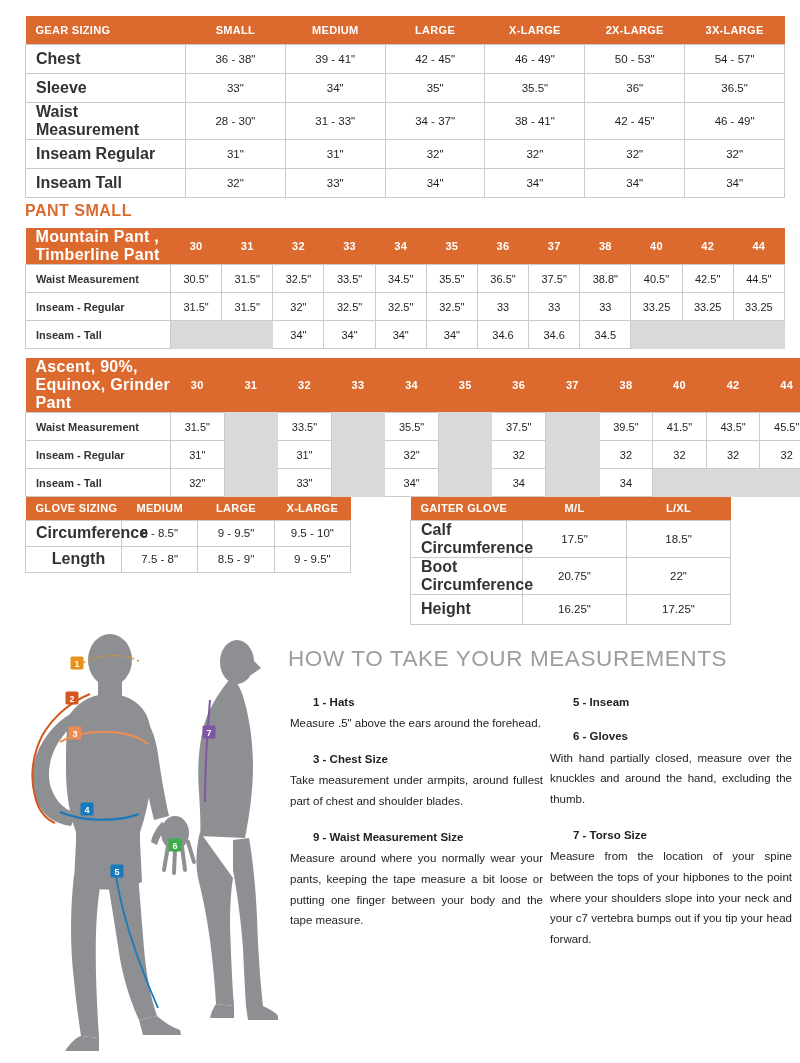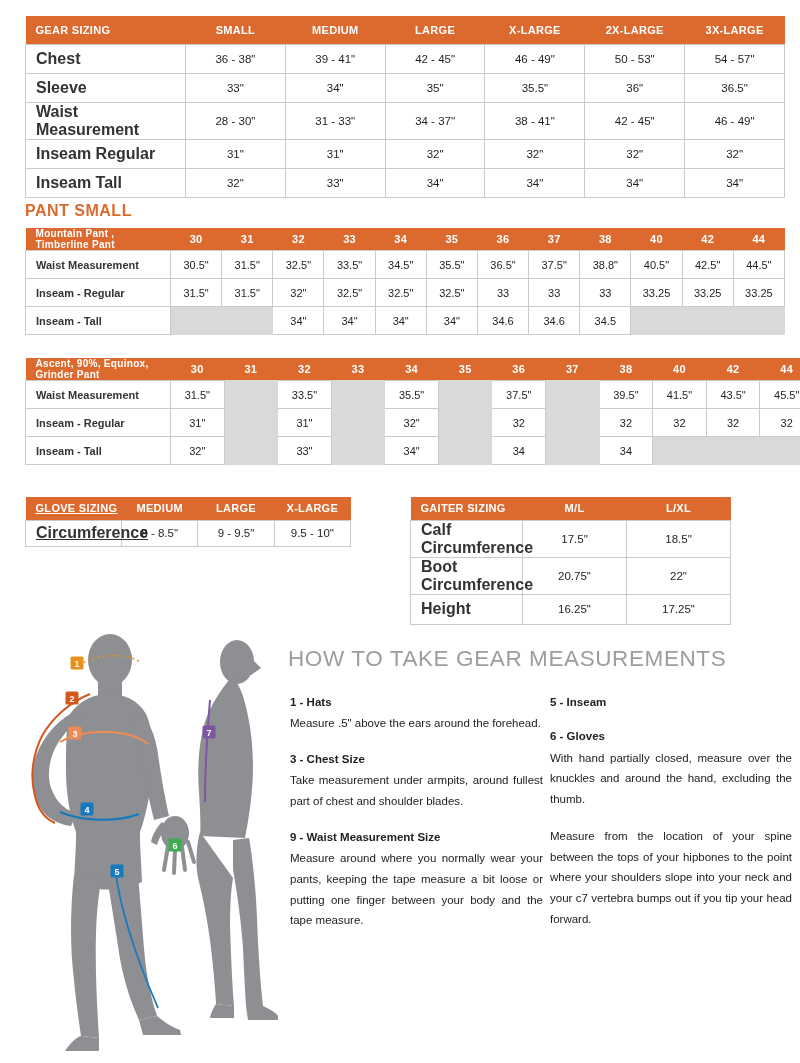--- a/index.html
+++ b/index.html
@@ -28,44 +28,44 @@
   #gear  { left:25px; top:16px;  width:760px; }
   #gear th { height:28px; } #gear td { height:29px; }
   #gear th:first-child, #gear td:first-child { width:160px; }
 
   #pant1 { left:25px; top:228px; width:760px; }
   #pant2 { left:25px; top:358px; width:789px; }
   #pant1 th, #pant2 th { height:20px; }
   #pant1 td, #pant2 td { height:28px; font-size:11px; }
   #pant1 th:first-child, #pant1 td:first-child,
   #pant2 th:first-child, #pant2 td:first-child { width:145px; }
-  #pant1 th.tbl-title, #pant2 th.tbl-title { font-size:10px; }
+  #pant1 th.tbl-title, #pant2 th.tbl-title { font-size:16px; }
 
   #glove { left:25px;  top:497px; width:326px; }
   #gaiter{ left:410px; top:497px; width:321px; }
   #glove th, #gaiter th { height:23px; }
   #glove td { height:26px;text-align:center; }
   #gaiter td { height:30px; }
-  #glove th:first-child, #glove td:first-child { width:96px;text-decoration:underline; }
+  #glove th:first-child, #glove td:first-child { width:96px; }
   #gaiter th:first-child, #gaiter td:first-child { width:112px; }
 
   .pant-heading {
     position:absolute; left:25px; top:202px;
     color:var(--accent); font-size:16px; font-weight:bold; letter-spacing:.5px;
   }
 
   .howto-title {
     position:absolute; left:288px; top:646px;
     font-size:22.5px; color:#9B9DA0; letter-spacing:.6px; font-weight:normal;
   }
   .howto-col { position:absolute; top:693px; }
   #howto-left  { left:290px; width:253px; }
   #howto-right { left:550px; width:242px; }
   .howto-item { margin-bottom:16px; }
-  .howto-item h4 { font-size:11.5px; font-weight:bold; color:#222; margin-bottom:2px; line-height:1.6; }
+  .howto-item h4 { font-size:11.5px; font-weight:bold; color:#222; margin-bottom:2px; line-height:1.6;margin-left:23px; }
   .howto-item p  { font-size:11.5px; color:#222; line-height:1.8; text-align:justify; }
 
   #figures { position:absolute; left:18px; top:630px; width:270px; height:433px; }
   .marker-num { font-size:9px; font-weight:bold; fill:#fff; text-anchor:middle;
                 font-family:"Liberation Sans", sans-serif; }
 </style>
 </head>
 <body>
 
 <table id="gear" class="sizing-table">
@@ -274,27 +274,33 @@
         <th>X-LARGE</th>
       </tr>
     </thead>
     <tbody>
       <tr>
         <td class="row-label">Circumference</td>
         <td>8 - 8.5"</td>
         <td>9 - 9.5"</td>
         <td>9.5 - 10"</td>
       </tr>
+      <tr>
+        <td class="row-label">Length</td>
+        <td>7.5 - 8"</td>
+        <td>8.5 - 9"</td>
+        <td>9 - 9.5"</td>
+      </tr>
     </tbody>
   </table>
 
 <table id="gaiter" class="sizing-table">
     <thead>
       <tr>
-        <th class="tbl-title">GAITER SIZING</th>
+        <th class="tbl-title">GAITER GLOVE</th>
         <th>M/L</th>
         <th>L/XL</th>
       </tr>
     </thead>
     <tbody>
       <tr>
         <td class="row-label">Calf Circumference</td>
         <td>17.5"</td>
         <td>18.5"</td>
       </tr>
@@ -304,21 +310,21 @@
         <td>22"</td>
       </tr>
       <tr>
         <td class="row-label">Height</td>
         <td>16.25"</td>
         <td>17.25"</td>
       </tr>
     </tbody>
   </table>
 
-<div class="howto-title">HOW TO TAKE GEAR MEASUREMENTS</div>
+<div class="howto-title">HOW TO TAKE YOUR MEASUREMENTS</div>
 
 <div id="howto-left" class="howto-col">
     <div class="howto-item">
       <h4>1 - Hats</h4>
       <p>Measure .5" above the ears around the forehead.</p>
     </div>
     <div class="howto-item">
       <h4>3 - Chest Size</h4>
       <p>Take measurement under armpits, around fullest part of chest and shoulder blades.</p>
     </div>
@@ -330,20 +336,21 @@
 
 <div id="howto-right" class="howto-col">
     <div class="howto-item">
       <h4>5 - Inseam</h4>
     </div>
     <div class="howto-item">
       <h4>6 - Gloves</h4>
       <p>With hand partially closed, measure over the knuckles and around the hand, excluding the thumb.</p>
     </div>
     <div class="howto-item">
+      <h4>7 - Torso Size</h4>
       <p>Measure from the location of your spine between the tops of your hipbones to the point where your shoulders slope into your neck and your c7 vertebra bumps out if you tip your head forward.</p>
     </div>
   </div>
 
 <svg id="figures" viewBox="0 0 270 433">
 
   <g fill="#8D8F92">
     <ellipse cx="92" cy="30" rx="22" ry="26"></ellipse>
     <rect x="80" y="48" width="24" height="18"></rect>
     <path d="M52,84 C64,68 78,64 92,64 C106,64 120,70 128,84 C134,96 136,118 134,142 C132,168 127,188 122,202 L122,230 C104,240 74,240 58,230 L58,202 C52,185 48,165 48,140 C48,115 48,96 52,84 Z"></path>

